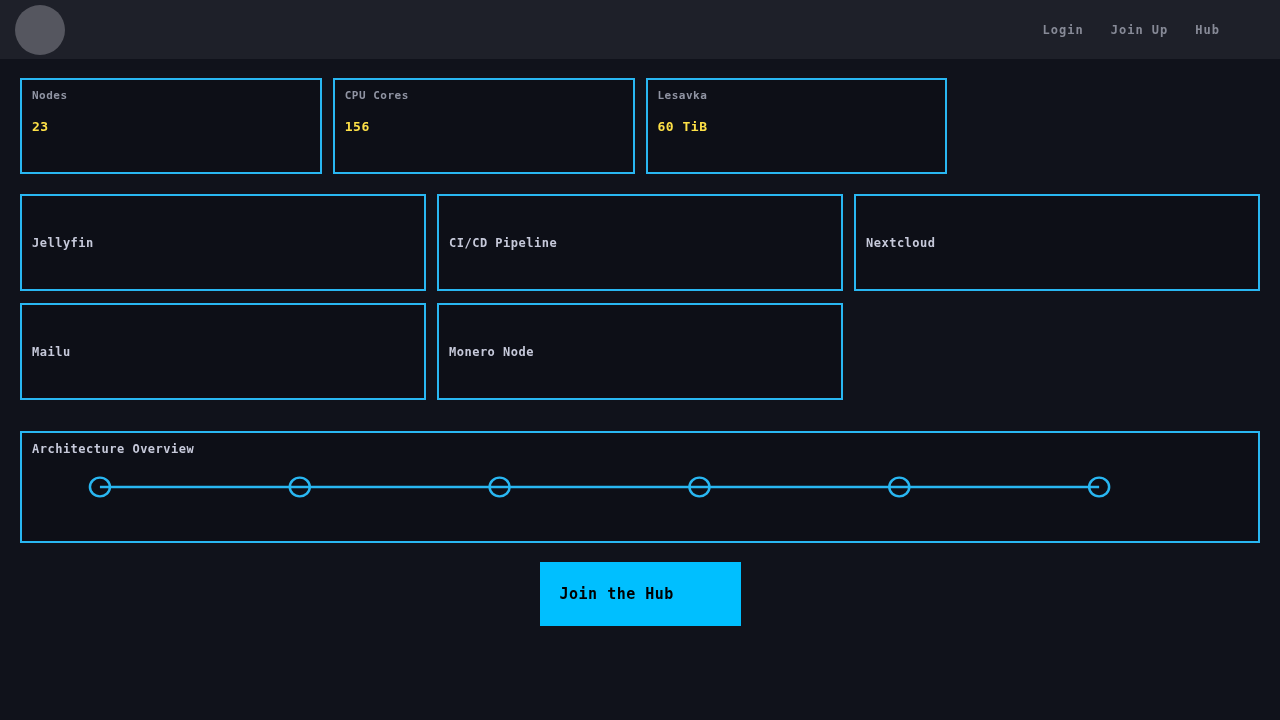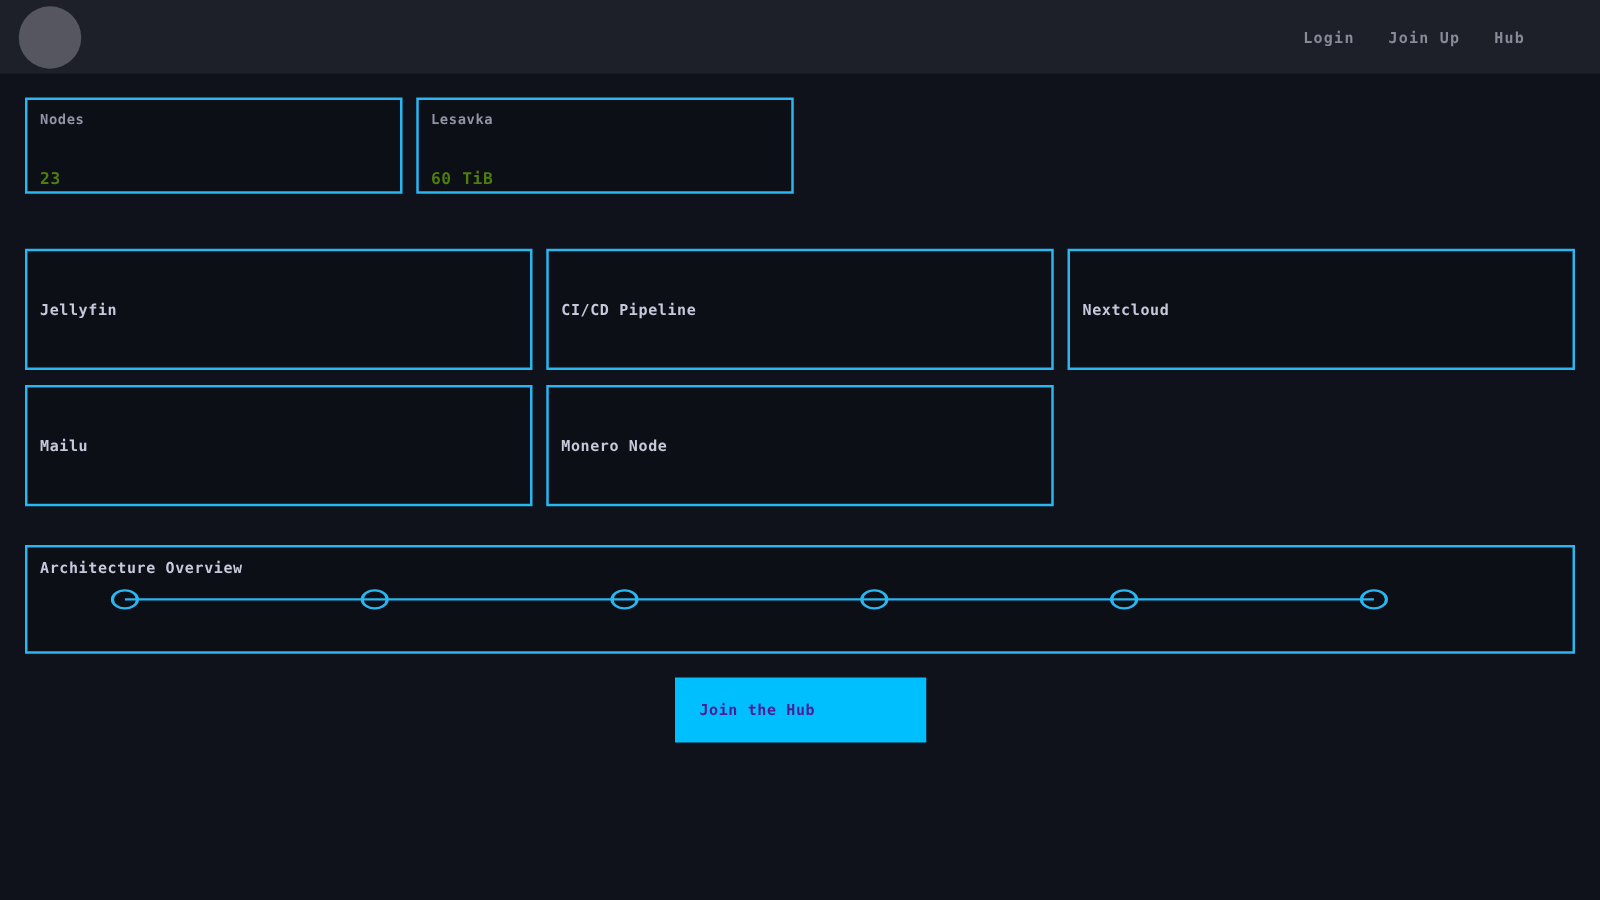--- a/index.html
+++ b/index.html
@@ -46,59 +46,59 @@
   }
   
   .main{padding:0 20px;}
   .stats-row{
     margin-top:19px;
     display:grid;
     grid-template-columns:repeat(4,1fr);
     gap:11px;
   }
   .stat-card{
-    height:77px;
+    height:96px;
     border:2px solid var(--accent);
     background:var(--card-bg);
     padding:9px 10px;
   }
   .stat-label{
     color:#9094a3;
     font-size:11px;
     letter-spacing:0.5px;
   }
   .stat-value{
-    margin-top:34px;
-    color:#4d7c0f;
+    margin-top:17px;
+    color:#fde047;
     font-size:13px;
     letter-spacing:0.5px;
   }
   .services-grid{
-    margin-top:44px;
+    margin-top:20px;
     display:grid;
     grid-template-columns:repeat(3,1fr);
     gap:12px 11px;
   }
   .service-card{
     height:97px;
     border:2px solid var(--accent);
     background:var(--card-bg);
     display:flex;
     align-items:center;
     padding-left:10px;
     cursor:pointer;
   }
   .service-name{
     color:#c6c9da;
     font-size:12px;
     letter-spacing:0.5px;
   }
   .arch-panel{
     margin-top:31px;
-    height:87px;
+    height:112px;
     border:2px solid var(--accent);
     background:var(--card-bg);
     position:relative;
   }
   .arch-title{
     position:absolute;
     top:9px;left:10px;
     color:#c6c9da;
     font-size:12px;
     letter-spacing:0.5px;
@@ -107,28 +107,28 @@
     position:absolute;
     inset:0;
     width:100%;height:100%;
   }
   .cta-row{
     margin-top:19px;
     display:flex;
     justify-content:center;
   }
   .cta-button{
-    width:201px;height:52px;
+    width:201px;height:64px;
     background:var(--button-bg);
     border:none;
     display:flex;
     align-items:center;
     padding-left:20px;
-    color:#4c1d95;
-    font-size:12px;
+    color:#000000;
+    font-size:15px;
     font-weight:bold;
     font-family:"DejaVu Sans Mono","Liberation Mono",monospace;
     letter-spacing:0.5px;
     cursor:pointer;
   }
 </style>
 </head>
 <body>
 
 <header class="navbar">
@@ -139,20 +139,24 @@
     <a class="nav-link">Hub</a>
   </nav>
 </header>
 
 <main class="main">
 
   <section class="stats-row">
     <div class="stat-card">
       <div class="stat-label">Nodes</div>
       <div class="stat-value">23</div>
+    </div>
+    <div class="stat-card">
+      <div class="stat-label">CPU Cores</div>
+      <div class="stat-value">156</div>
     </div>
     <div class="stat-card">
       <div class="stat-label">Lesavka</div>
       <div class="stat-value">60 TiB</div>
     </div>
   </section>
 
   <section class="services-grid">
     <div class="service-card">
       <span class="service-name">Jellyfin</span>

